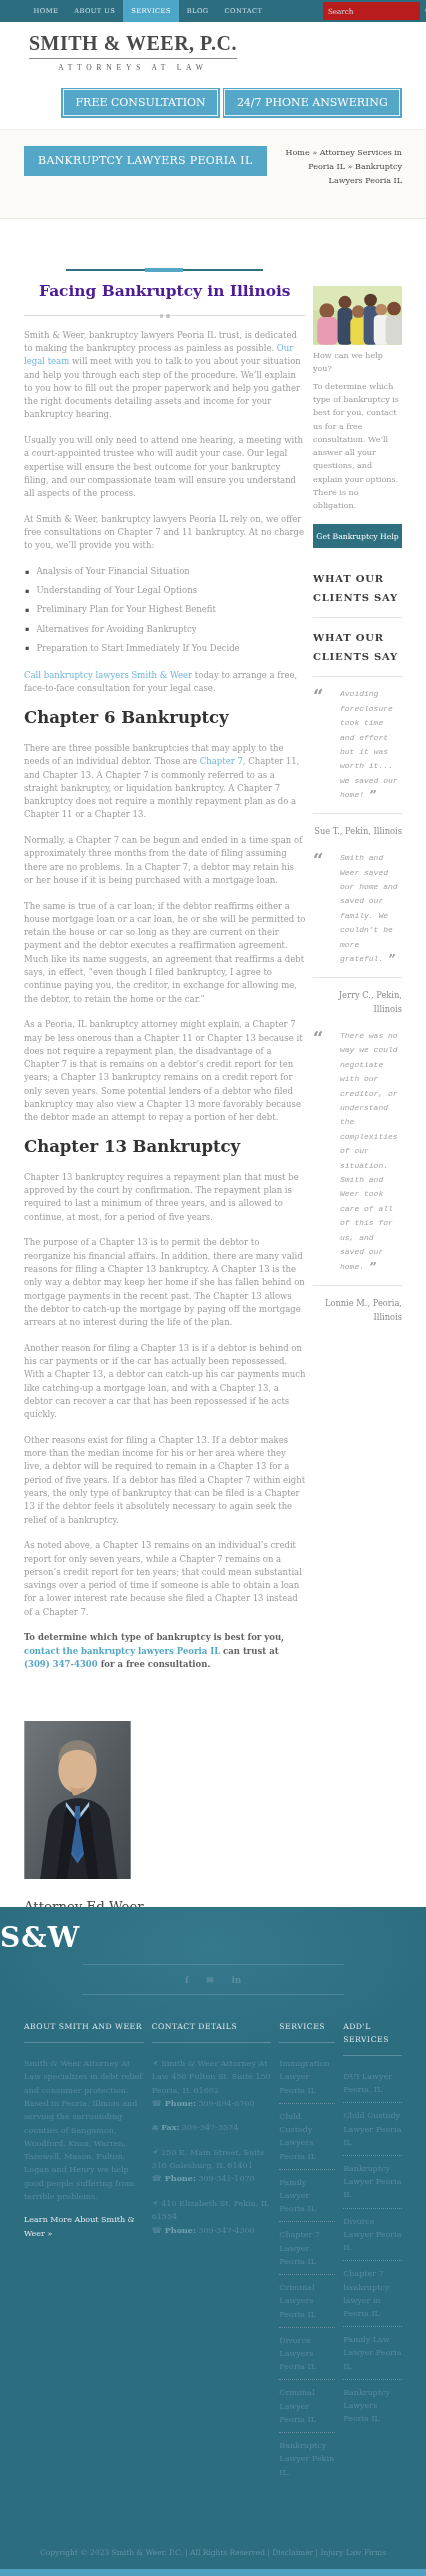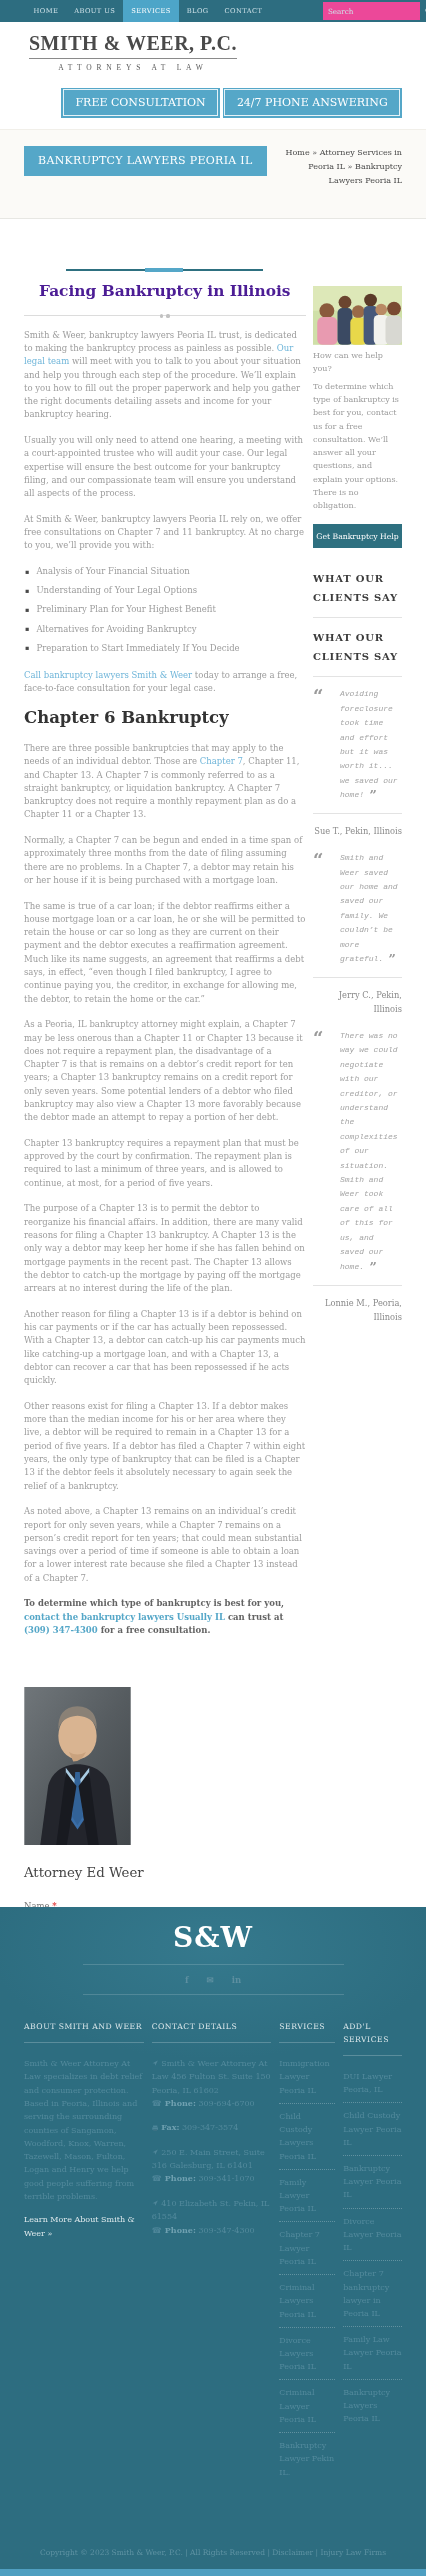--- a/index.html
+++ b/index.html
@@ -4,21 +4,21 @@
 <style>
   * { box-sizing: border-box; margin: 0; padding: 0; }
   html,body { background:#ffffff; }
   body { width:426px; margin:0 auto; font-family:"DejaVu Serif", serif; }
   #page { position:relative; width:426px; height:2576px; overflow:hidden; background:#fff; }
 
   
   .topnav { background:#2d6d80; height:22.4px; display:flex; align-items:stretch; padding-left:25.6px; }
   .topnav .nav-item { color:#cfe2e8; font-size:6.7px; letter-spacing:0.4px; display:flex; align-items:center; padding:0 8px; text-decoration:none; }
   .topnav .nav-item.active { background:#4da5c8; color:#fff; }
-  .search-wrap { margin-left:auto; margin-right:6.4px; align-self:center; background:#ec4899; display:flex; align-items:center; width:97px; height:18px; padding:0 5.3px; }
+  .search-wrap { margin-left:auto; margin-right:6.4px; align-self:center; background:#b91c1c; display:flex; align-items:center; width:97px; height:18px; padding:0 5.3px; }
   .search-wrap input { background:transparent; border:0; outline:0; color:#e8f2f5; font-family:"DejaVu Serif",serif; font-size:7.2px; flex:1; }
   .search-wrap input::placeholder { color:#cfe3ea; }
   .search-icon svg { display:block; }
 
   
   .header { background:#fff; padding:9.6px 24px 10.7px 29px; }
   .logo-block { display:inline-block;font-family:Liberation Serif, serif; }
   .logo-title { font-size:20px; font-weight:bold; color:#4a4a4a; letter-spacing:0.5px; border-bottom:1.1px solid #8a8a8a; padding-bottom:3.2px; }
   .logo-sub { font-size:7.5px; color:#5a5a5a; letter-spacing:4.8px; text-align:center; margin-top:3.7px; }
   .header-ctas { display:flex; justify-content:flex-end; gap:2.7px; margin-top:16px; }
@@ -79,21 +79,21 @@
   .name-row { display:flex; gap:10.7px; }
   .name-row .half input { width:108px; }
   .sub-label { font-size:8px; color:#8a8a8a; margin-top:4.3px; }
   .cform textarea { border:0.5px solid #bfbfbf; width:378px; height:63px; resize:both; font-family:"DejaVu Serif",serif; font-size:8px; padding:3.2px 4.3px; color:#555; }
   .submit-btn { margin-top:28px; background:#f0f0f0; border:0.5px solid #d6d6d6; color:#555; font-family:"DejaVu Serif",serif; font-size:8.5px; padding:5.9px 12.3px; cursor:pointer; }
 
   .content-end { border-top:0.5px solid #e7e7e3; }
 
   
   .footer { position:absolute; bottom:0; left:0; right:0; background:#2d6d80; background:radial-gradient(ellipse 320px 160px at 50% 6%, #35798d 0%, #2d6d80 70%); padding-top:14px; }
-  .f-logo { text-align:center; color:#fff; font-size:28px; font-weight:bold; letter-spacing:1.1px; }
+  .f-logo { color:#fff; font-size:28px; font-weight:bold; letter-spacing:1.1px; }
   hr.f-div { border:0; border-top:0.5px solid rgba(255,255,255,.16); width:261px; margin:9.6px auto; }
   .f-social { display:flex; justify-content:center; gap:18px; margin:7.5px 0; }
   .f-social span { color:#5d8fa0; font-size:8.5px; font-weight:bold; }
   .f-cols { display:flex; gap:8px; padding:0 24px; margin-top:25.6px; }
   .f-col h4 { color:#dbe7ea; font-size:7.7px; font-weight:normal; letter-spacing:0.5px; line-height:12.8px; }
   .f-col .h-line { border:0; border-top:0.5px solid rgba(255,255,255,.22); margin:8.5px 0 14px; }
   .col-about { width:120px; }
   .col-contact { width:120px; }
   .col-services { width:56px; }
   .col-addl { width:59px; }
@@ -186,27 +186,28 @@
         </ul>
 
         <p><a href="#">Call bankruptcy lawyers Smith &amp; Weer</a><span> today to arrange a free, face-to-face consultation for your legal case.</span></p>
 
         <h2 class="sec-h2">Chapter 6 Bankruptcy</h2>
         <p><span>There are three possible bankruptcies that may apply to the needs of an individual debtor. Those are </span><a href="#">Chapter 7</a><span>, Chapter 11, and Chapter 13. A Chapter 7 is commonly referred to as a straight bankruptcy, or liquidation bankruptcy. A Chapter 7 bankruptcy does not require a monthly repayment plan as do a Chapter 11 or a Chapter 13.</span></p>
         <p>Normally, a Chapter 7 can be begun and ended in a time span of approximately three months from the date of filing assuming there are no problems. In a Chapter 7, a debtor may retain his or her house if it is being purchased with a mortgage loan.</p>
         <p>The same is true of a car loan; if the debtor reaffirms either a house mortgage loan or a car loan, he or she will be permitted to retain the house or car so long as they are current on their payment and the debtor executes a reaffirmation agreement. Much like its name suggests, an agreement that reaffirms a debt says, in effect, “even though I filed bankruptcy, I agree to continue paying you, the creditor, in exchange for allowing me, the debtor, to retain the home or the car.”</p>
         <p>As a Peoria, IL bankruptcy attorney might explain,  a Chapter 7 may be less onerous than a Chapter 11 or Chapter 13 because it does not require a repayment plan, the disadvantage of a Chapter 7 is that is remains on a debtor’s credit report for ten years; a Chapter 13 bankruptcy remains on a credit report for only seven years. Some potential lenders of a debtor who filed bankruptcy may also view a Chapter 13 more favorably because the debtor made an attempt to repay a portion of her debt.</p>
 
+        <h2 class="sec-h2">Chapter 13 Bankruptcy</h2>
         <p>Chapter 13 bankruptcy requires a repayment plan that must be approved by the court by confirmation. The repayment plan is required to last a minimum of three years, and is allowed to continue, at most, for a period of five years.</p>
         <p>The purpose of a Chapter 13 is to permit the debtor to reorganize his financial affairs. In addition, there are many valid reasons for filing a Chapter 13 bankruptcy. A Chapter 13 is the only way a debtor may keep her home if she has fallen behind on mortgage payments in the recent past. The Chapter 13 allows the debtor to catch-up the mortgage by paying off the mortgage arrears at no interest during the life of the plan.</p>
         <p>Another reason for filing a Chapter 13 is if a debtor is behind on his car payments or if the car has actually been repossessed. With a Chapter 13, a debtor can catch-up his car payments much like catching-up a mortgage loan, and with a Chapter 13, a debtor can recover a car that has been repossessed if he acts quickly.</p>
         <p>Other reasons exist for filing a Chapter 13. If a debtor makes more than the median income for his or her area where they live, a debtor will be required to remain in a Chapter 13 for a period of five years. If a debtor has filed a Chapter 7 within eight years, the only type of bankruptcy that can be filed is a Chapter 13 if the debtor feels it absolutely necessary to again seek the relief of a bankruptcy.</p>
         <p>As noted above, a Chapter 13 remains on an individual’s credit report for only seven years, while a Chapter 7 remains on a person’s credit report for ten years; that could mean substantial savings over a period of time if someone is able to obtain a loan for a lower interest rate because she filed a Chapter 13 instead of a Chapter 7.</p>
 
-        <p class="strong"><span>To determine which type of bankruptcy is best for you, </span><a href="#">contact the bankruptcy lawyers Usually IL</a><span> can trust at </span><a href="#">(309) 347-4300</a><span> for a free consultation.</span></p>
+        <p class="strong"><span>To determine which type of bankruptcy is best for you, </span><a href="#">contact the bankruptcy lawyers Peoria IL</a><span> can trust at </span><a href="#">(309) 347-4300</a><span> for a free consultation.</span></p>
       </div>
 
       <div class="sidebar">
         <svg class="family-photo" viewBox="0 0 167 110" xmlns="http://www.w3.org/2000/svg">
           <rect width="167" height="110" fill="#cfe0a8"></rect>
           <rect width="167" height="46" fill="#dde8b8"></rect>
           <circle cx="26" cy="46" r="14" fill="#8a5a3c"></circle>
             <rect x="8" y="58" width="38" height="52" rx="10" fill="#e89ab0"></rect>
           <circle cx="60" cy="30" r="12" fill="#6b4530"></circle>
             <rect x="46" y="41" width="28" height="69" rx="9" fill="#3b4a63"></rect>

